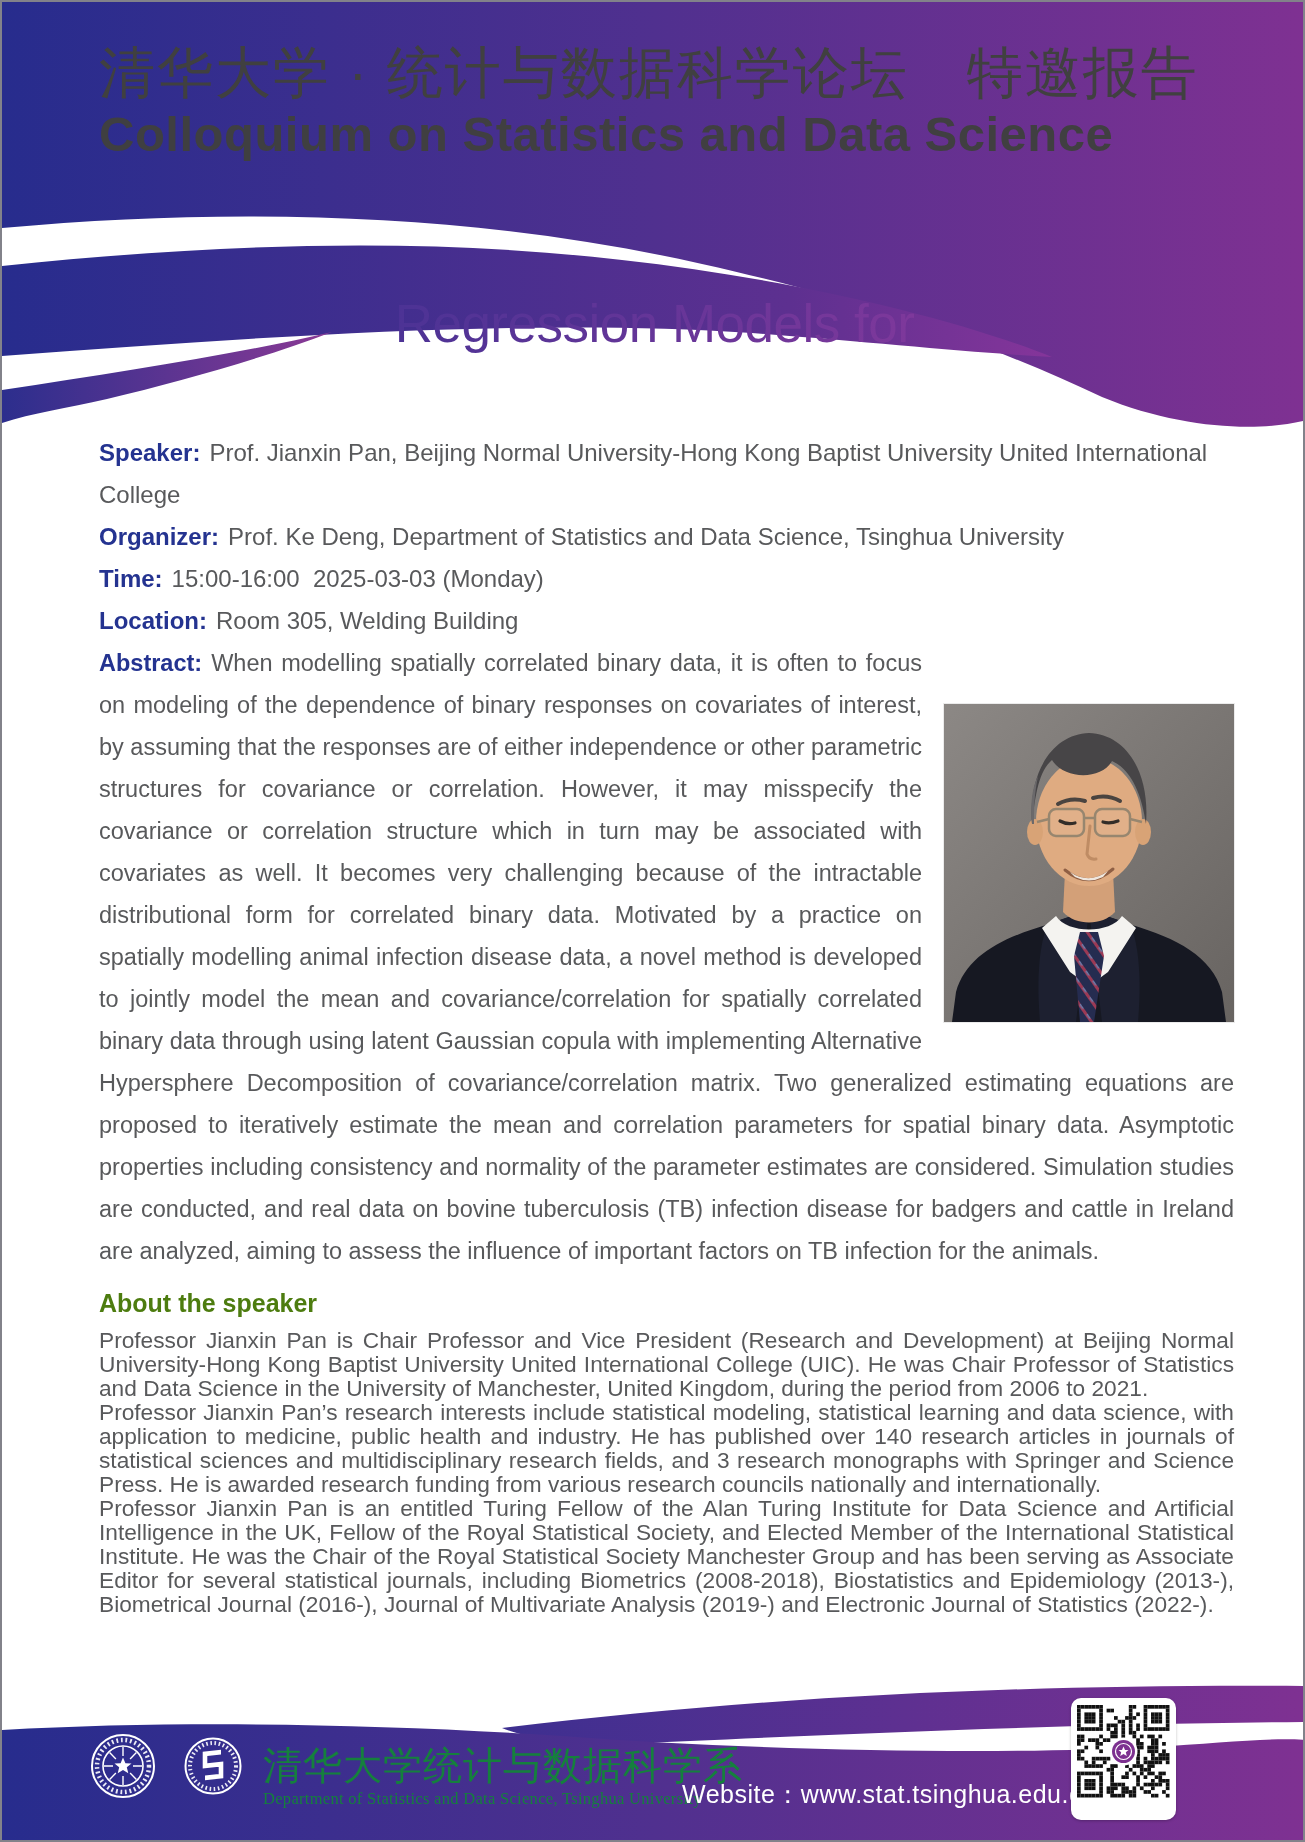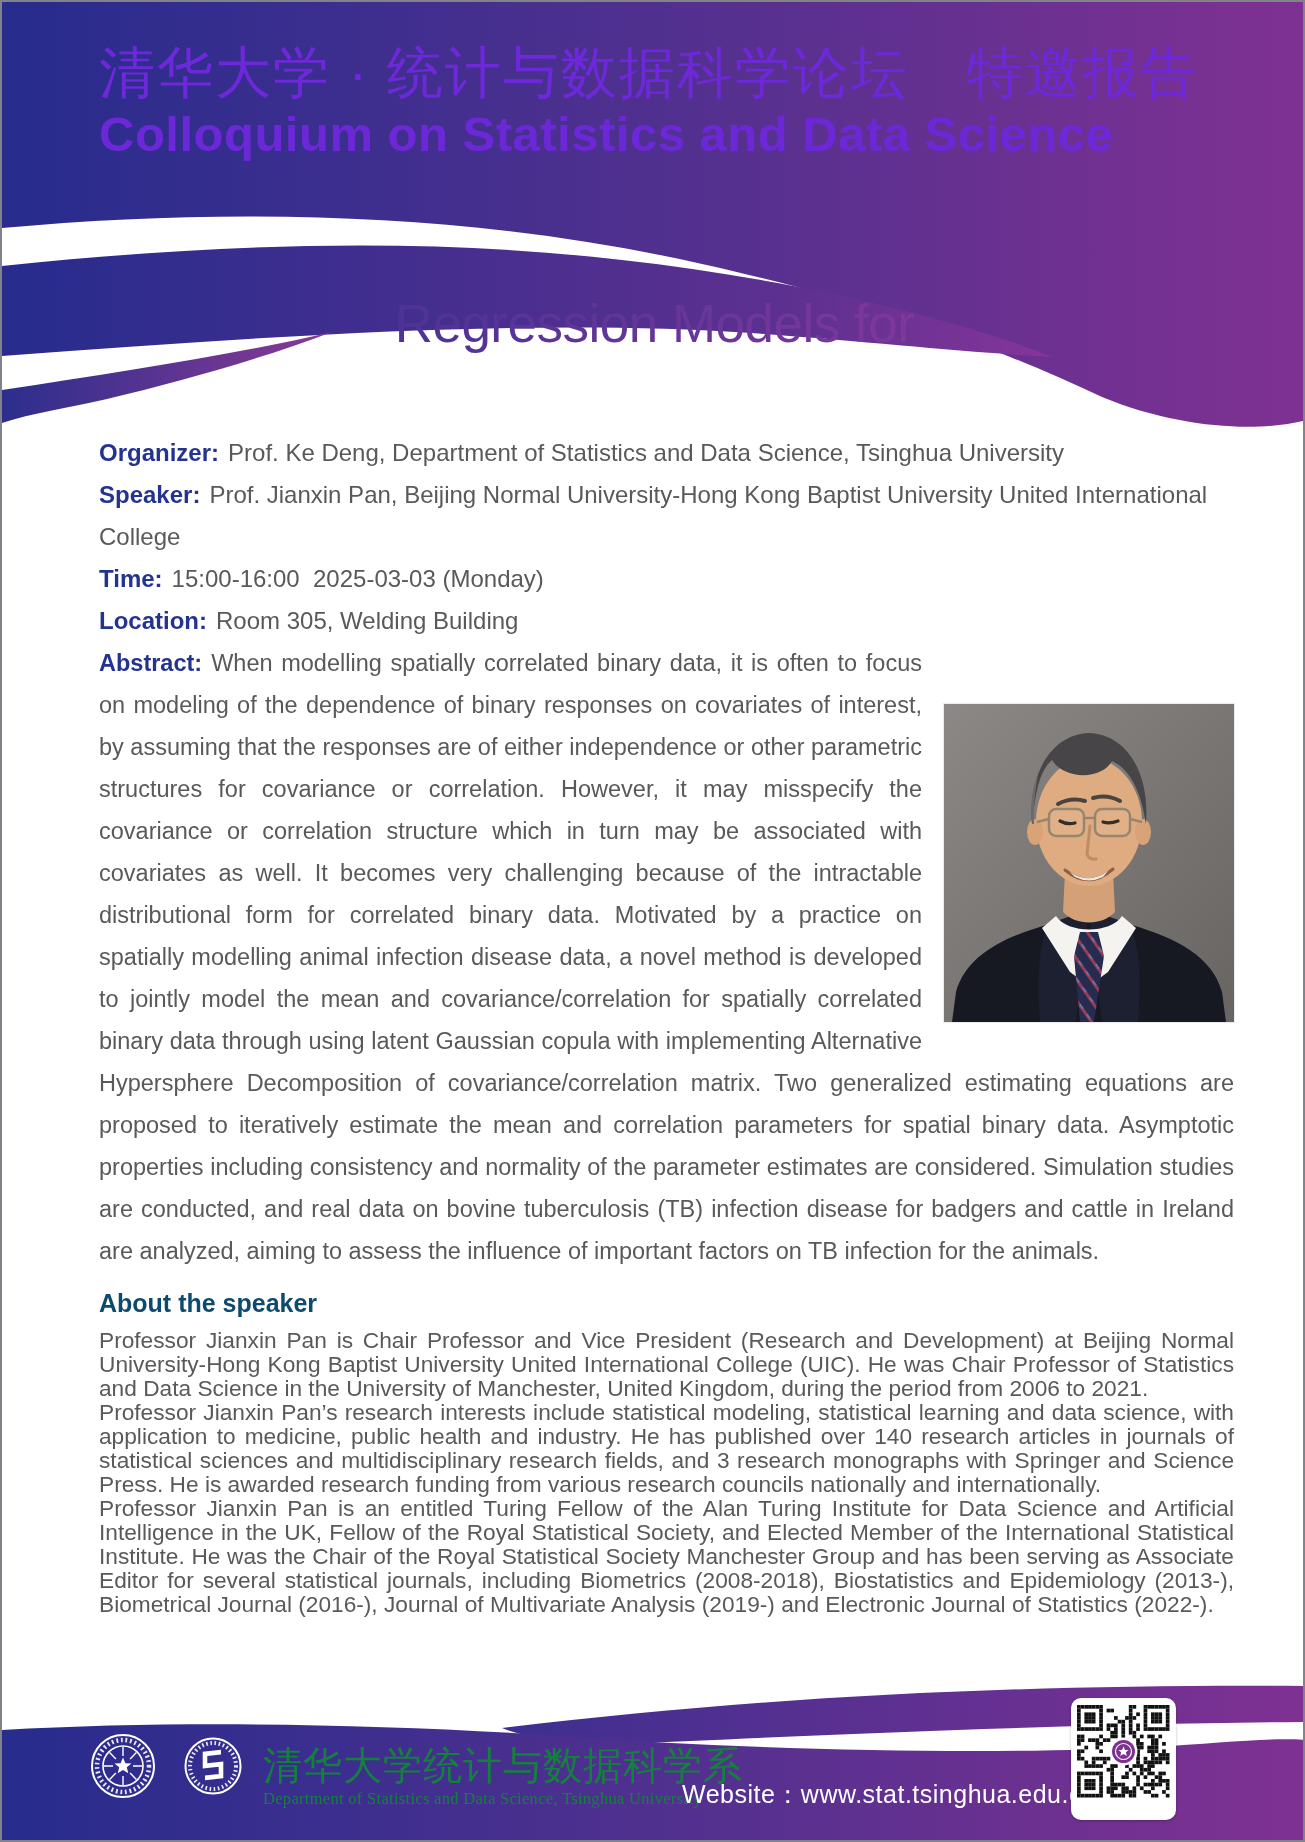--- a/index.html
+++ b/index.html
@@ -6,21 +6,21 @@
   .poster{
     position:relative;width:1305px;height:1842px;background:#ffffff;
     box-sizing:border-box;border:2px solid #82828a;overflow:hidden;
     font-family:"Liberation Sans",sans-serif;
   }
   svg{display:block;}
   .waves-top{position:absolute;top:0;left:0;z-index:0;}
   .waves-bottom{position:absolute;left:0;bottom:0;z-index:3;}
 
   
-  .hdr{position:absolute;left:97px;top:38px;z-index:2;color:#6d28d9;}
+  .hdr{position:absolute;left:97px;top:38px;z-index:2;color:#404040;}
   .hdr-zh{font-size:56px;line-height:66px;letter-spacing:2px;font-weight:500;}
   .hdr-en{font-size:49px;line-height:50px;font-weight:700;letter-spacing:.5px;margin-top:3px;opacity:.98;}
 
   
   .title{
     position:absolute;left:86px;top:290px;width:1133px;z-index:2;text-align:center;
     font-size:53px;line-height:63px;font-weight:400;letter-spacing:-.5px;
     color:#52309a;
   }
   @supports (-webkit-background-clip:text){
@@ -37,21 +37,21 @@
   .lbl{color:#243390;font-weight:700;margin-right:9px;}
   .abstract{
     margin:0;font-size:23.5px;line-height:42px;text-align:justify;
   }
   .float-wrap{float:right;width:312px;height:382px;}
   .photo{
     display:block;width:290px;height:318px;margin:62px 0 0 22px;
     box-shadow:0 0 0 1px rgba(0,0,0,.08);
   }
   .about-heading{
-    font-size:25px;line-height:30px;font-weight:700;color:#0c4a6e;
+    font-size:25px;line-height:30px;font-weight:700;color:#4d7c0f;
     margin:16px 0 10px 0;
   }
   .bio p{margin:0;font-size:22.7px;line-height:24px;text-align:justify;}
 
   
   .footer-items{position:absolute;left:0;top:0;width:1305px;height:162px;}
   .seal{position:absolute;}
   .dept{position:absolute;left:261px;top:66px;color:#15803d;}
   .dept-zh{font-size:39px;line-height:44px;letter-spacing:1px;font-weight:500;}
   .dept-en{font-family:"Liberation Serif",serif;font-size:16.5px;line-height:20px;letter-spacing:.3px;margin-top:1px;}
@@ -91,22 +91,22 @@
     <div class="hdr-zh">清华大学 · 统计与数据科学论坛　特邀报告</div>
     <div class="hdr-en">Colloquium on Statistics and Data Science</div>
   </div>
 
   <div class="title">
     <div>Regression Models for</div>
   </div>
 
   <div class="content">
 
+    <div class="info-row"><span class="lbl">Speaker:</span><span>Prof. Jianxin Pan, Beijing Normal University-Hong Kong Baptist University United International College</span></div>
     <div class="info-row"><span class="lbl">Organizer:</span><span>Prof. Ke Deng, Department of Statistics and Data Science, Tsinghua University</span></div>
-    <div class="info-row"><span class="lbl">Speaker:</span><span>Prof. Jianxin Pan, Beijing Normal University-Hong Kong Baptist University United International College</span></div>
     <div class="info-row"><span class="lbl">Time:</span><span>15:00-16:00  2025-03-03 (Monday)</span></div>
     <div class="info-row"><span class="lbl">Location:</span><span>Room 305, Welding Building</span></div>
 
     <p class="abstract"><span class="float-wrap">
           <span class="photo">
             <svg width="290" height="318" viewBox="0 0 290 318">
         <defs>
           <linearGradient id="pBg" x1="0" y1="0" x2="1" y2="1">
             <stop offset="0" stop-color="#8c8885"></stop>
                   <stop offset="1" stop-color="#686461"></stop>

